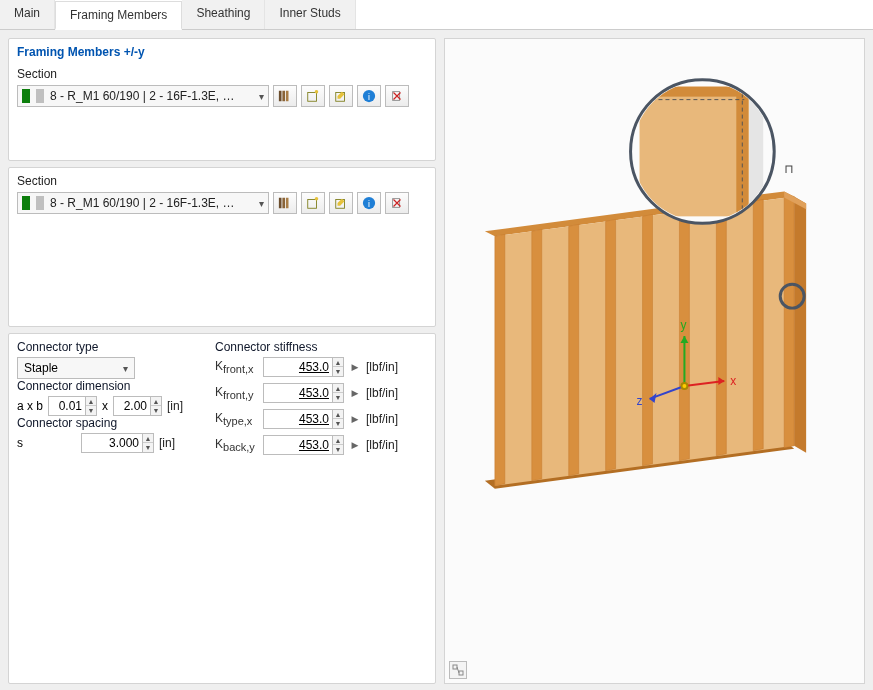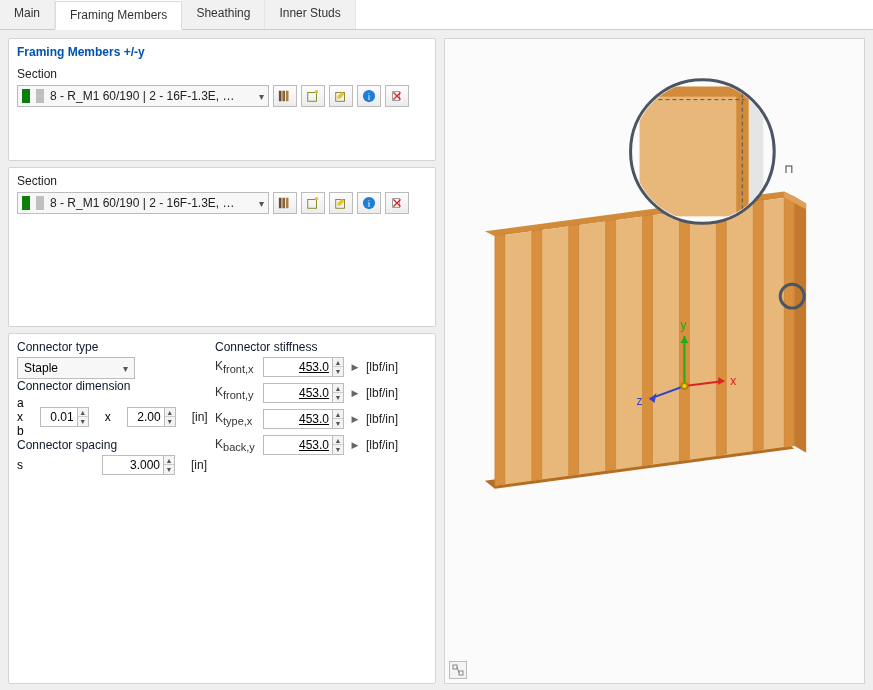--- a/index.html
+++ b/index.html
@@ -34,21 +34,21 @@
   .numbox input { border:none; text-align:right; padding:0 3px; width: 36px; background:transparent; }
   .numbox.wide input { width: 60px; }
   .numbox.wider input { width: 68px; text-decoration: underline; }
   .spinner { display:flex; flex-direction:column; border-left:1px solid #bcbcbc; }
   .spinner span { width: 10px; height: 9px; font-size: 7px; line-height: 9px; text-align:center; color:#555; background:#f3f3f3; cursor:pointer; }
   .spinner span:first-child { border-bottom:1px solid #ccc; }
   .stiff-row { display:flex; align-items:center; gap:4px; margin-bottom: 6px; }
   .stiff-row .klabel { width: 44px; color:#333; }
   .unit { color:#222; }
   .play { width:14px; height:14px; display:flex; align-items:center; justify-content:center; color:#666; cursor:pointer; font-size:9px; }
-  .dim-row { display:flex; align-items:center; gap:16px; }
+  .dim-row { display:flex; align-items:center; gap:5px; }
   .viewport-svg { width:100%; height:100%; }
   .corner-icon { position:absolute; bottom:4px; left:4px; width:18px; height:18px; border:1px solid #bbb; background:#f4f4f4; display:flex; align-items:center; justify-content:center; color:#777; font-size:10px; }
   sub { font-size: 11px; margin-top: 40px; }
 </style>
 </head>
 <body>
 
 <div class="window">
 
   <div class="tabs">

